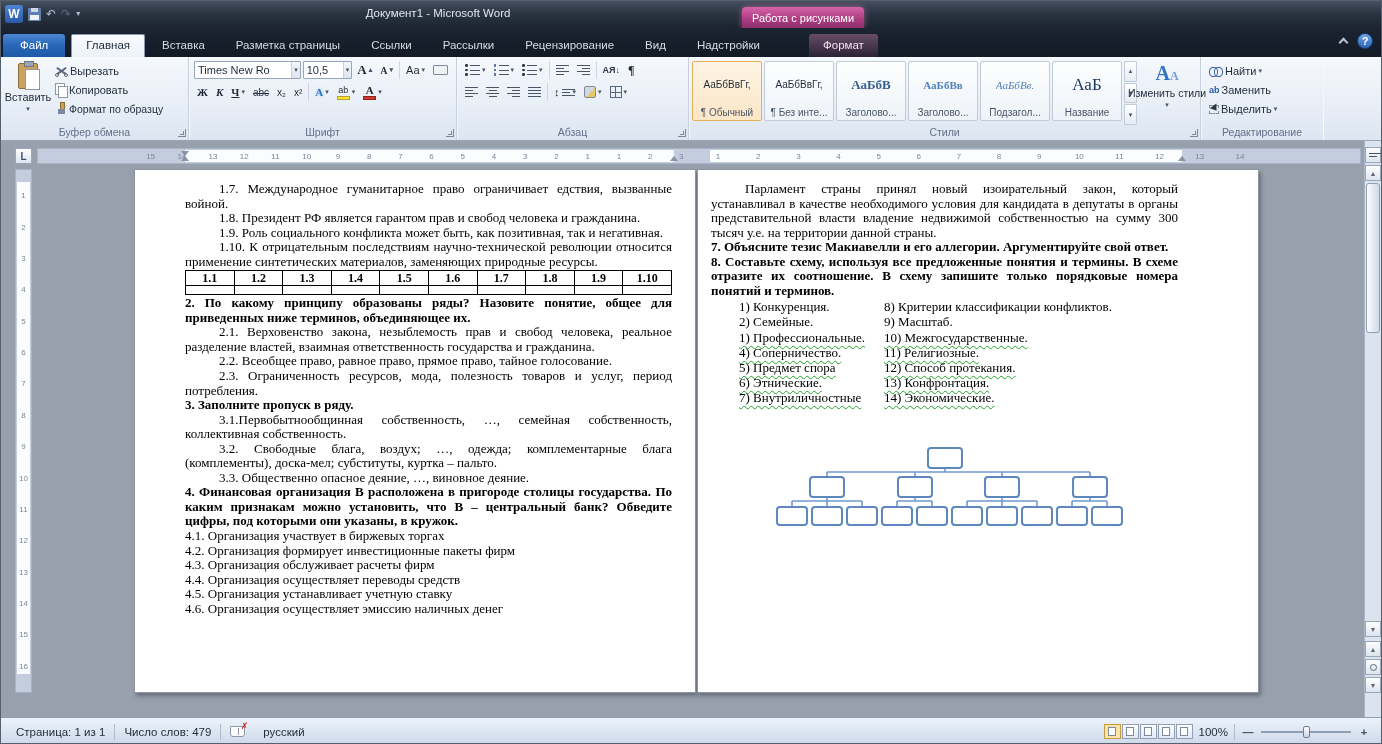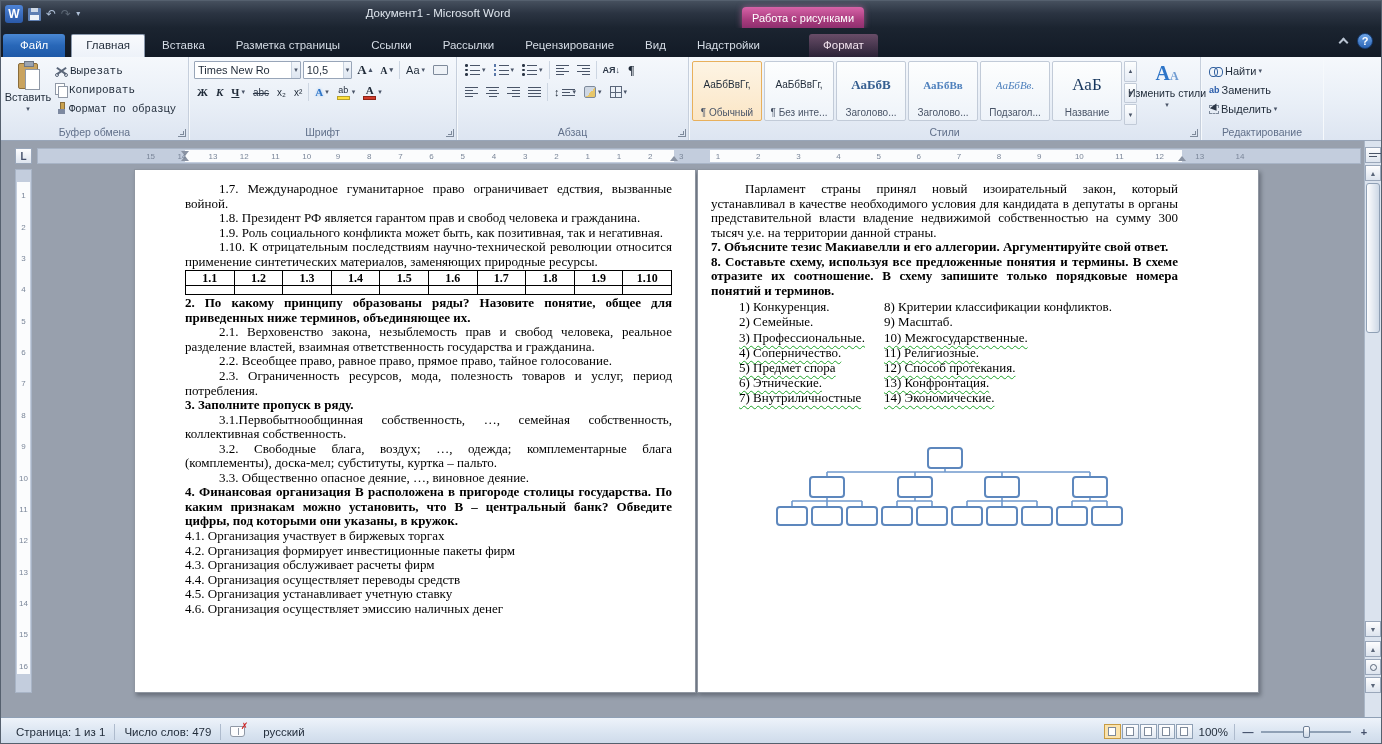--- a/index.html
+++ b/index.html
@@ -62,21 +62,21 @@
     font-size:11px; color:#1f2a38; white-space:nowrap; }
   .caret { font-size:7px; color:#4a5568; }
   .vsep { width:1px; align-self:stretch; background:#cdd6e2; margin:2px 1px; }
 
   
   .paste-btn { width:48px; display:flex; flex-direction:column; align-items:center; padding-top:4px; gap:2px; }
   .ic-paste { position:relative; width:20px; height:26px; background:#c9a35f; border:1px solid #8a6d3b; border-radius:2px; }
   .ic-paste::before { content:""; position:absolute; left:5px; top:-3px; width:8px; height:4px; background:#9aa4b2; border:1px solid #6d7684; }
   .ic-paste::after { content:""; position:absolute; left:6px; top:5px; width:13px; height:19px; background:#fff; border:1px solid #8f98a6; }
   .clip-col { display:flex; flex-direction:column; justify-content:flex-start; padding-top:3px; gap:2px; }
-  .clip-col .rbtn { height:17px;font-family:Liberation Mono, monospace; }
+  .clip-col .rbtn { height:17px; }
   .ic-scissors { position:relative; width:13px; height:12px; }
   .ic-scissors::before,.ic-scissors::after { content:""; position:absolute; left:1px; top:5px; width:11px; height:1.5px; background:#5a6679; }
   .ic-scissors::before { transform:rotate(35deg); }
   .ic-scissors::after { transform:rotate(-35deg); }
   .ic-scissors i { position:absolute; bottom:0; width:4px; height:4px; border:1.4px solid #5a6679; border-radius:50%; }
   .ic-scissors i.c1 { left:0; } .ic-scissors i.c2 { right:0; }
   .ic-copy { position:relative; width:12px; height:13px; }
   .ic-copy::before { content:""; position:absolute; left:0; top:0; width:8px; height:10px; background:#fff; border:1px solid #8f98a6; }
   .ic-copy::after { content:""; position:absolute; left:3px; top:3px; width:8px; height:10px; background:#fff; border:1px solid #8f98a6; }
   .ic-brush { position:relative; width:12px; height:13px; }
@@ -695,21 +695,21 @@
                 <td><span>1) Конкуренция.</span></td>
                 <td><span>8) Критерии классификации конфликтов.</span></td>
               </tr>
 
               <tr>
                 <td><span>2) Семейные.</span></td>
                 <td><span>9) Масштаб.</span></td>
               </tr>
 
               <tr class="wavy">
-                <td><span>3) Профессиональные.</span></td>
+                <td><span>1) Профессиональные.</span></td>
                 <td><span>10) Межгосударственные.</span></td>
               </tr>
 
               <tr class="wavy">
                 <td><span>4) Соперничество.</span></td>
                 <td><span>11) Религиозные.</span></td>
               </tr>
 
               <tr class="wavy">
                 <td><span>5) Предмет спора</span></td>

